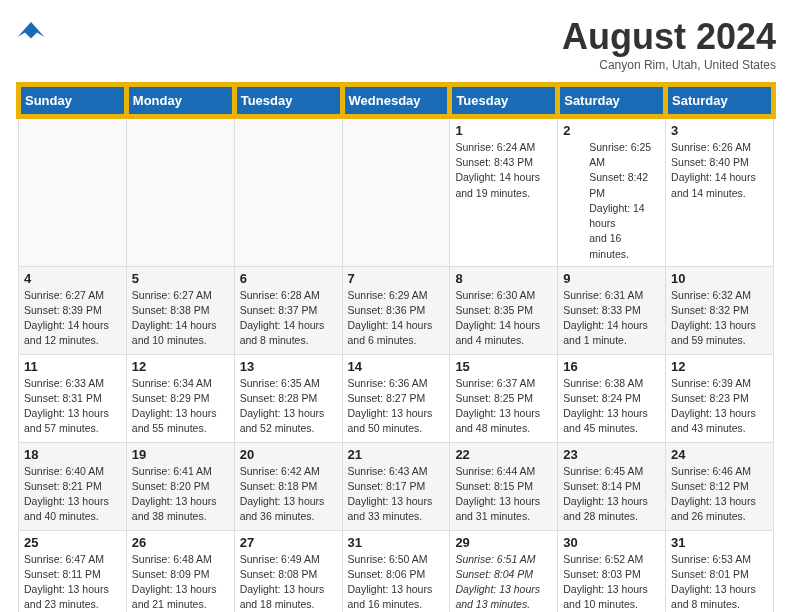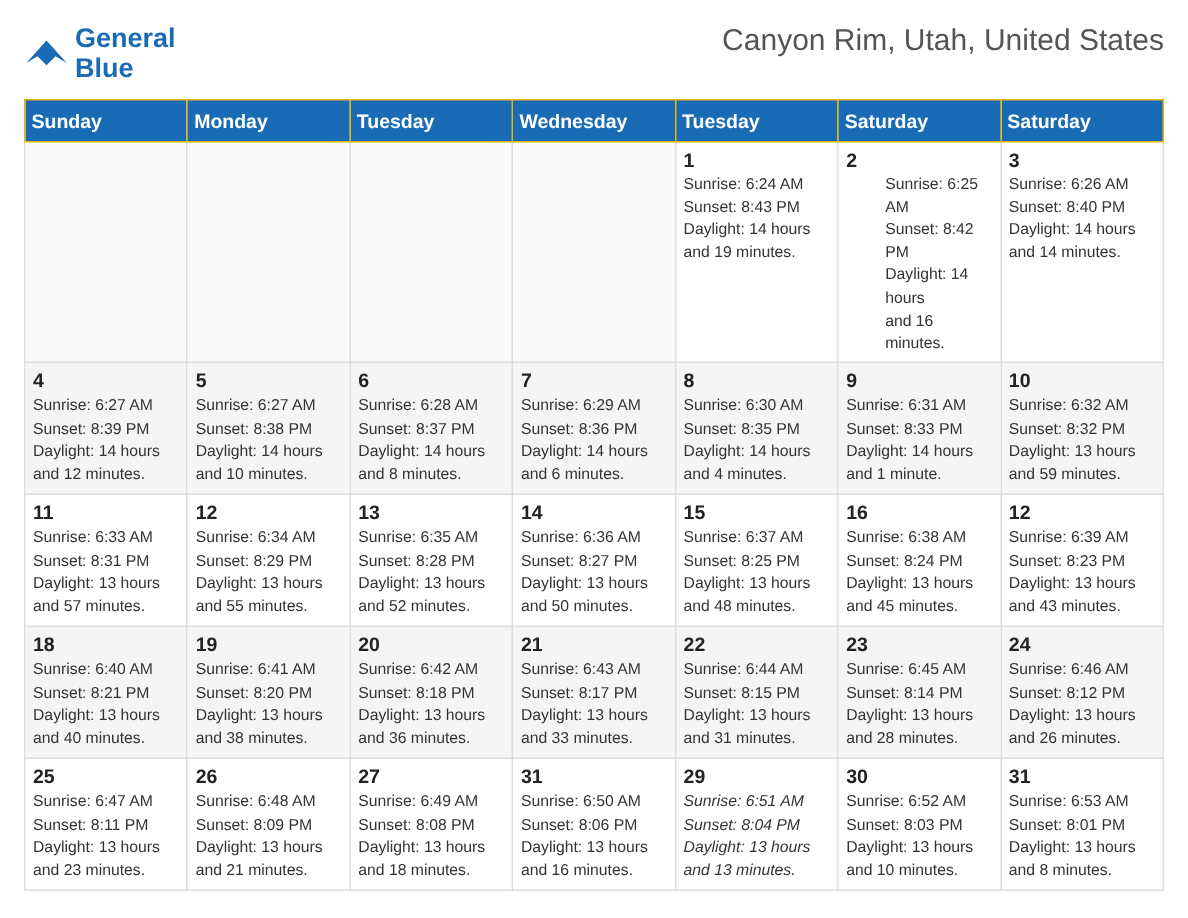--- a/index.html
+++ b/index.html
@@ -36,36 +36,36 @@
     }
     .title-section {
       text-align: right;
     }
     .main-title {
       font-size: 36px;
       font-weight: bold;
       color: #333;
     }
     .subtitle {
-      font-size: 20px;
+      font-size: 12px;
       color: #555;
     }
     table {
       width: 100%;
       border-collapse: collapse;
       table-layout: fixed;
     }
     th {
       background-color: #1a6bb5;
       color: #fff;
       font-size: 13px;
       font-weight: bold;
       padding: 6px 4px;
       text-align: left;
-      border: 1px solid #eab308;
+      border: 5px solid #eab308;
     }
     td {
       border: 1px solid #ddd;
       vertical-align: top;
       padding: 4px 5px;
       font-size: 11px;
       color: #333;
       height: 88px;
       background: #fff;
     }
@@ -88,26 +88,23 @@
     }
   </style>
 </head>
 <body>
 
 <div class="header">
   <div class="logo">
     <svg class="logo-bird" viewBox="0 0 40 40" xmlns="http://www.w3.org/2000/svg">
       <polygon points="20,8 38,28 28,22 20,30 12,22 2,28" fill="#1a6bb5"></polygon>
     </svg>
-    <div class="logo-text">
-      <div><span>General</span></div>
-      <div style="color:#1a6bb5">Blue</div>
-    </div>
   </div>
   <div class="title-section">
+    <div class="main-title">August 2024</div>
     <div class="subtitle">Canyon Rim, Utah, United States</div>
   </div>
 </div>
 
 <table>
   <thead>
     <tr>
     <th>Sunday</th>
         <th>Monday</th>
         <th>Tuesday</th>

